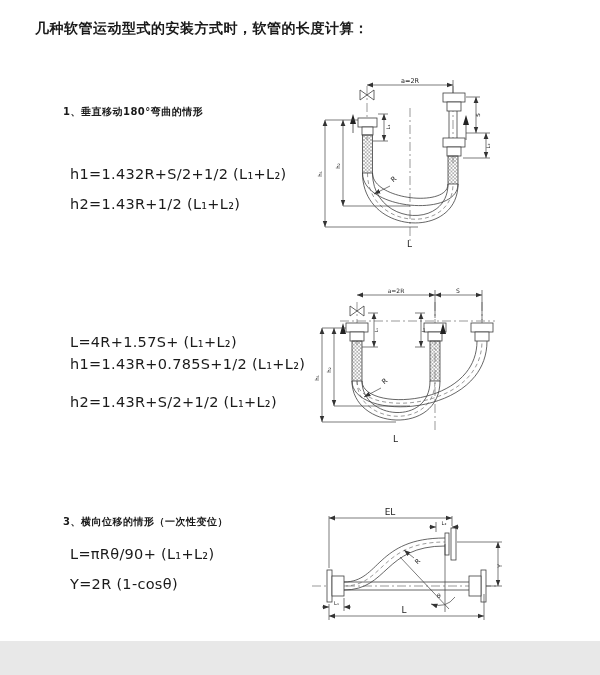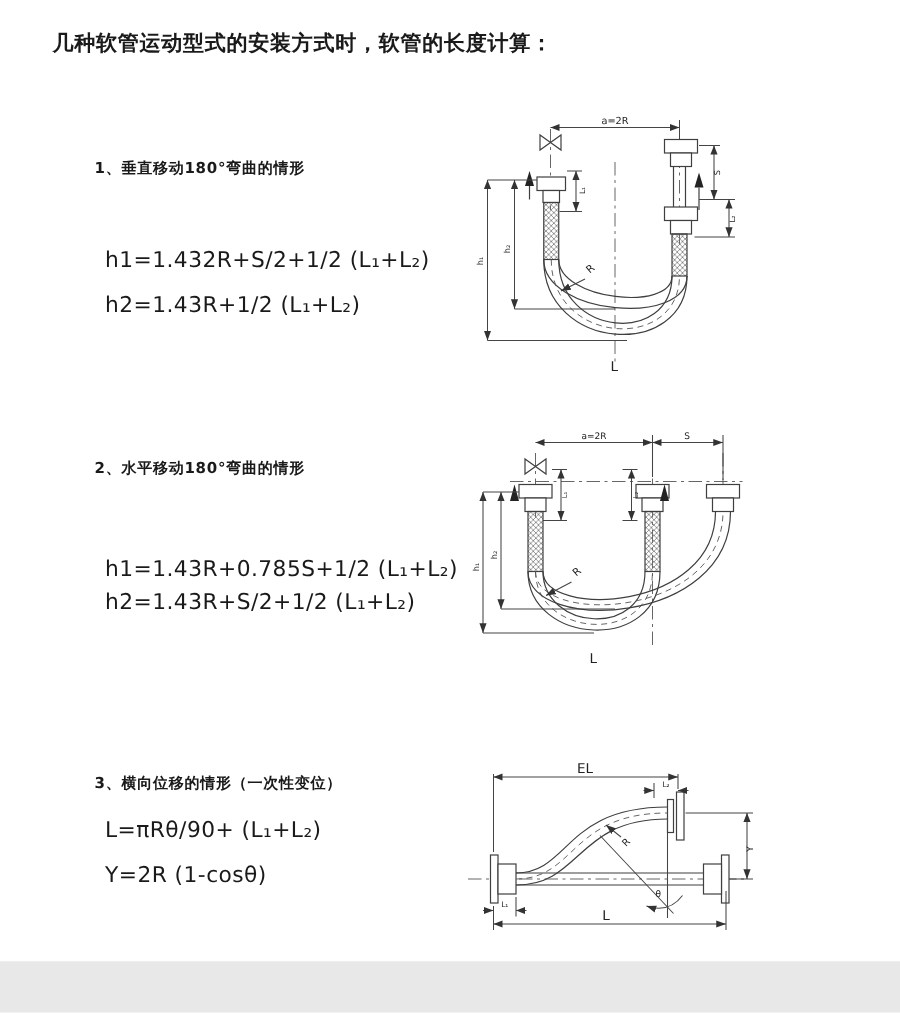--- a/index.html
+++ b/index.html
@@ -24,22 +24,22 @@
 <body>
 
 <div class="page">
 
   <div class="title">几种软管运动型式的安装方式时，软管的长度计算：</div>
 
   <div class="sec-head" style="top:105px">1、垂直移动180°弯曲的情形</div>
   <div class="formula" style="top:166px">h1=1.432R+S/2+1/2 (L₁+L₂)</div>
   <div class="formula" style="top:196px">h2=1.43R+1/2 (L₁+L₂)</div>
 
-  <div class="sec-head" style="top:305px">2、水平移动180°弯曲的情形</div>
-  <div class="formula" style="top:372px">h1=1.43R+0.785S+1/2 (L₁+L₂)</div>
+  <div class="formula" style="top:334px">L=4R+1.57S+ (L₁+L₂)</div>
+  <div class="formula" style="top:356px">h1=1.43R+0.785S+1/2 (L₁+L₂)</div>
   <div class="formula" style="top:394px">h2=1.43R+S/2+1/2 (L₁+L₂)</div>
 
   <div class="sec-head" style="top:515px">3、横向位移的情形（一次性变位）</div>
   <div class="formula" style="top:546px">L=πRθ/90+ (L₁+L₂)</div>
   <div class="formula" style="top:576px">Y=2R (1-cosθ)</div>
 
   <svg style="left:315px;top:70px" width="275" height="190" viewBox="0 0 275 190">
     <defs>
       <pattern id="braid" width="3.5" height="3.5" patternUnits="userSpaceOnUse">
         <path d="M0,0 L3.5,3.5 M3.5,0 L0,3.5" stroke="#777" stroke-width="0.5"></path>

